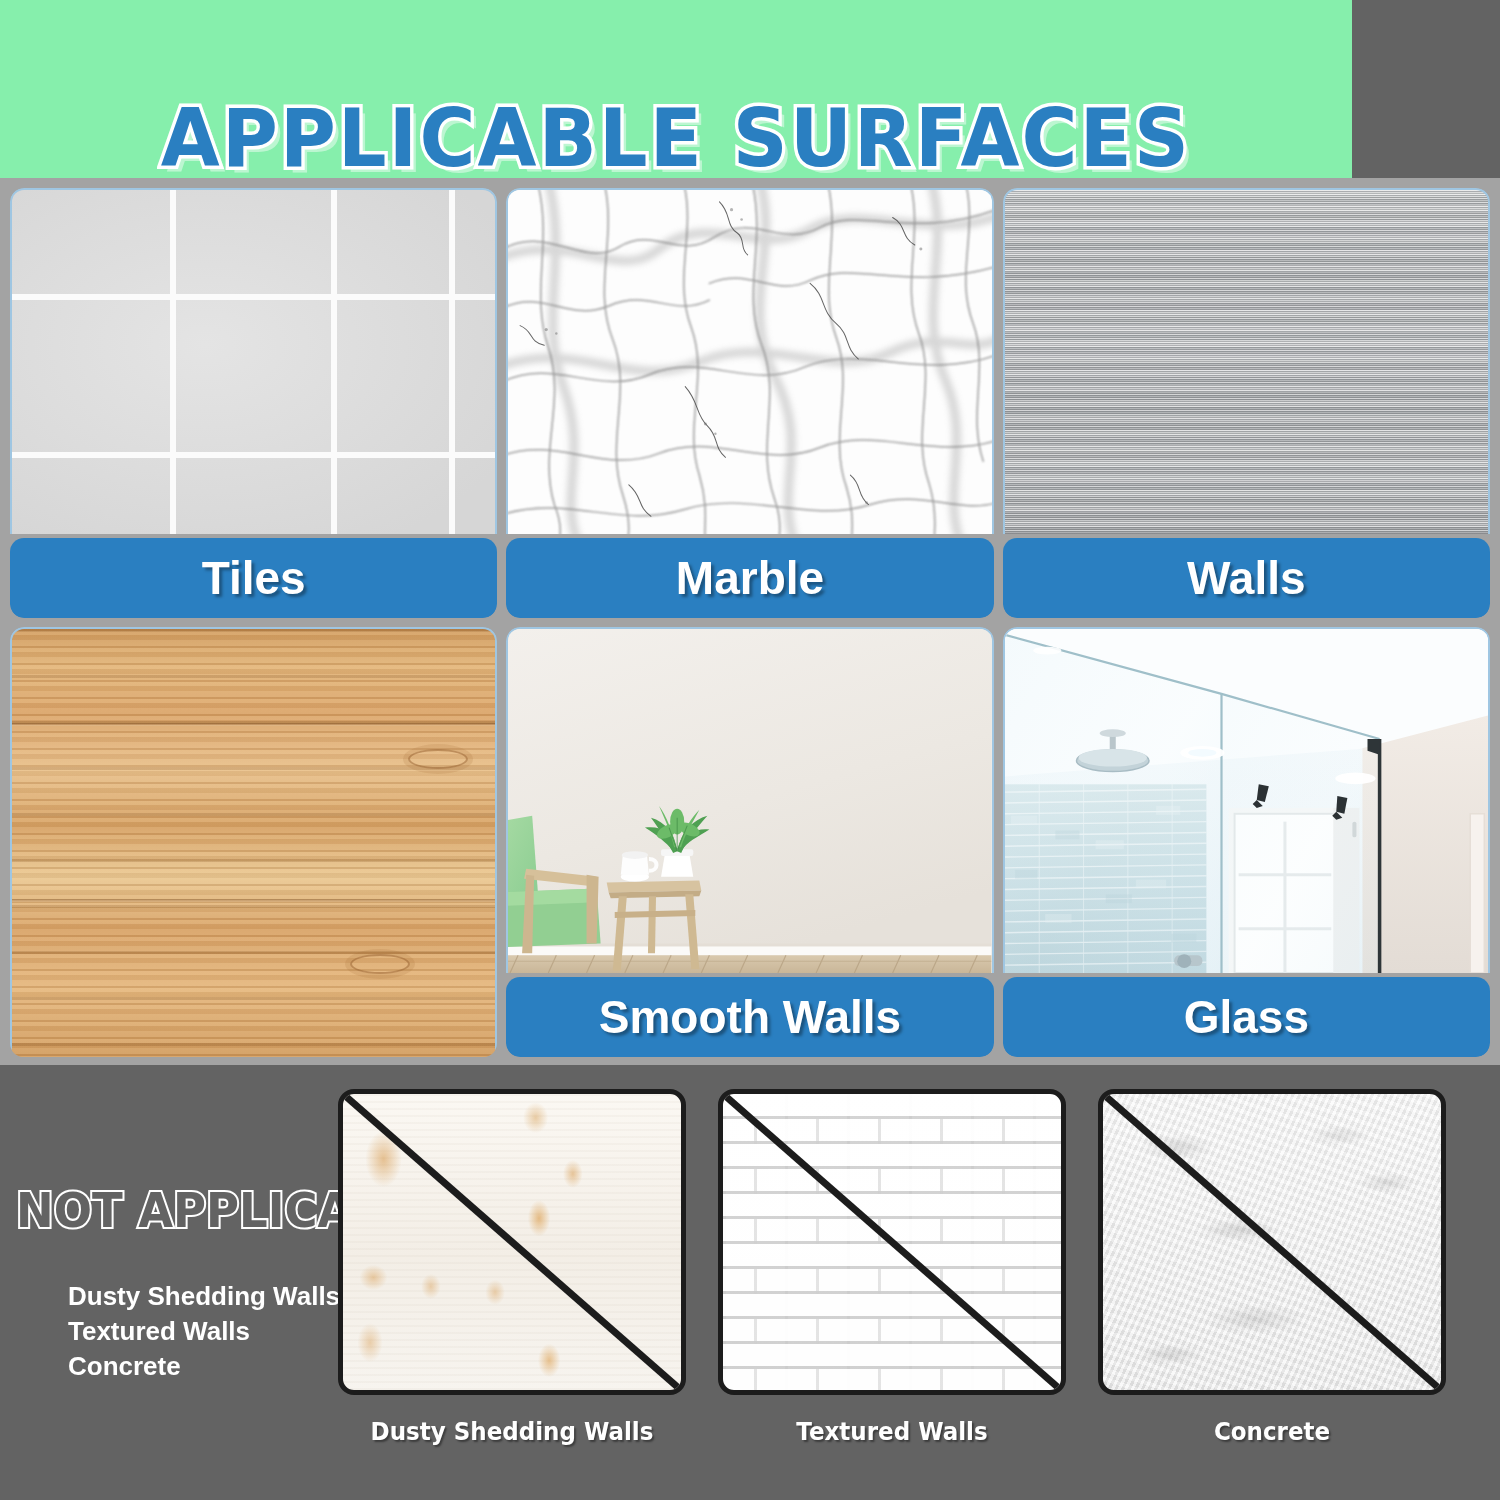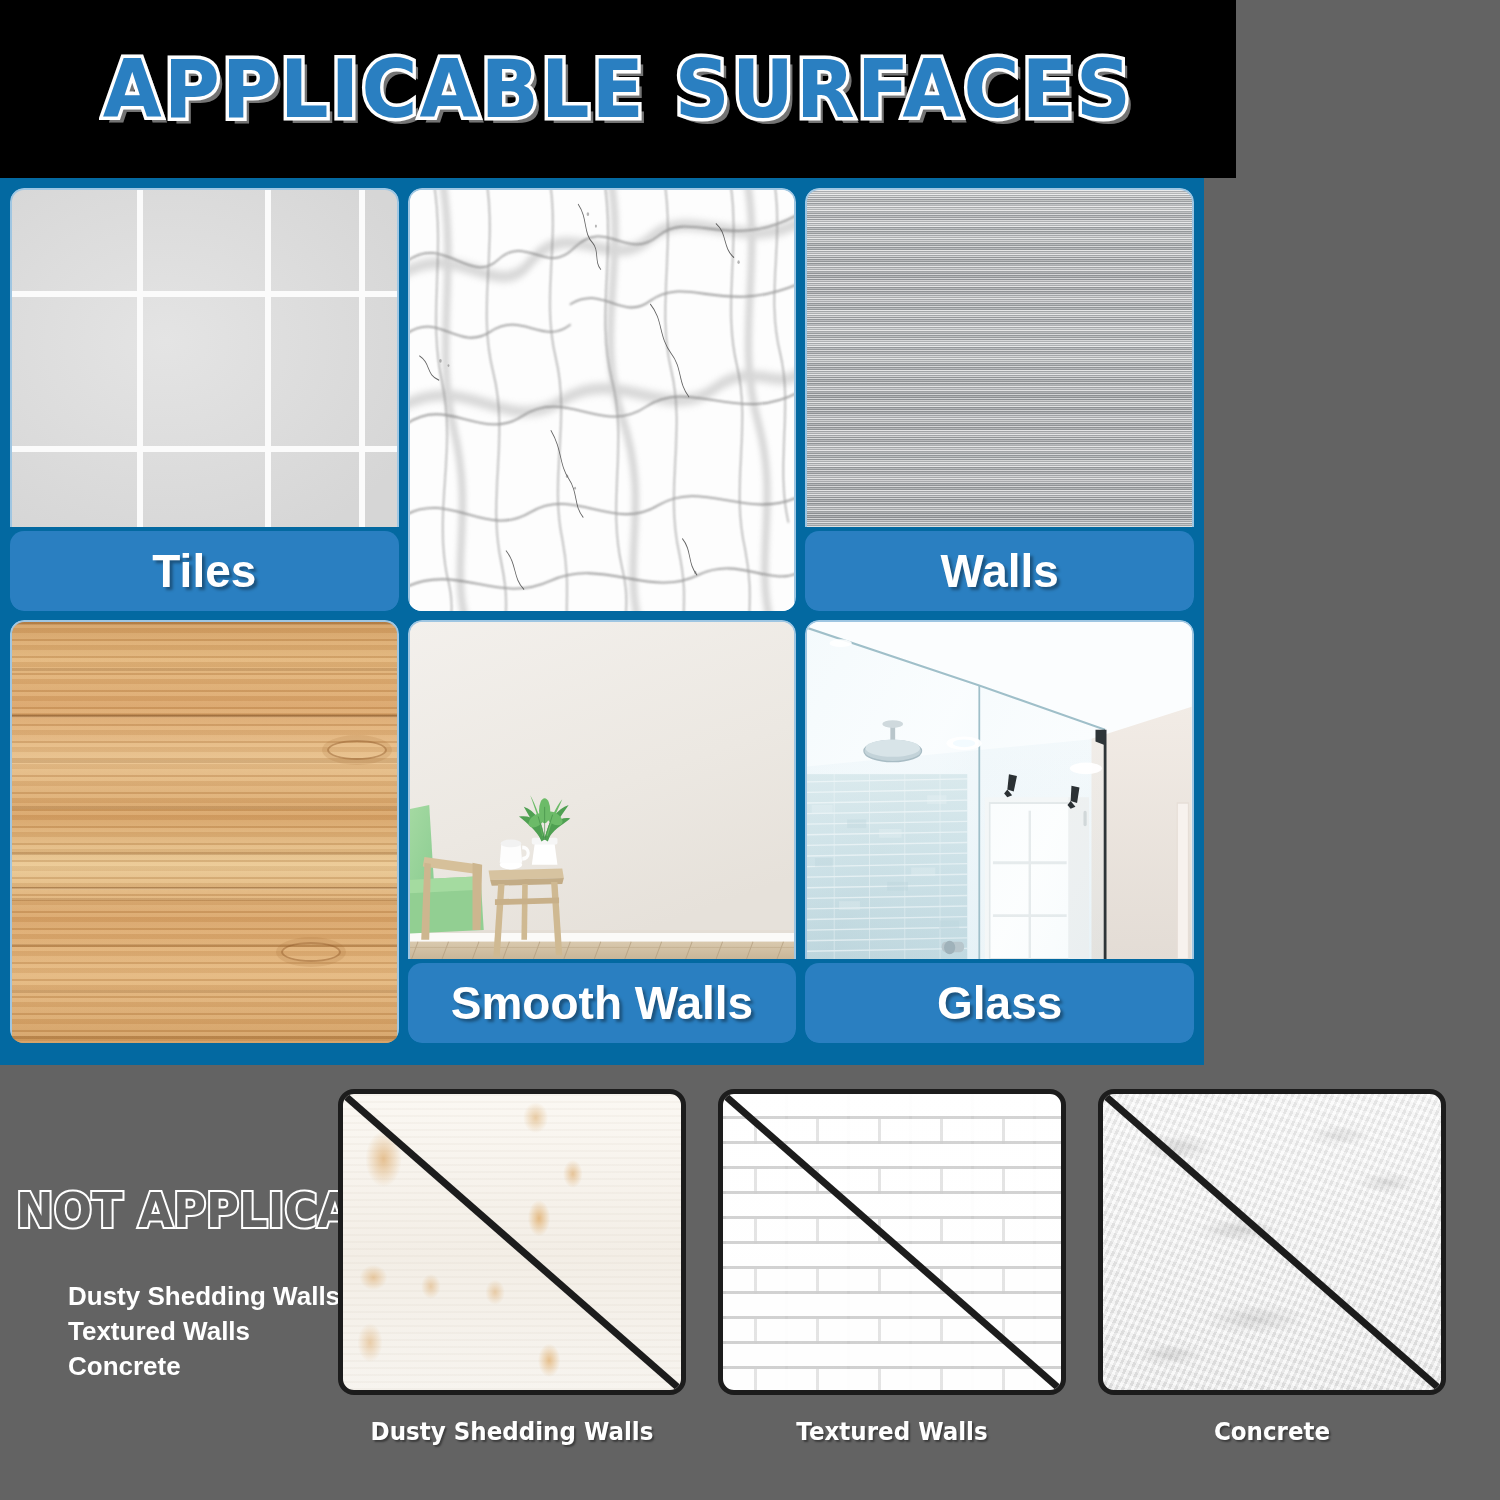--- a/index.html
+++ b/index.html
@@ -5,42 +5,42 @@
   * { margin:0; padding:0; box-sizing:border-box; }
   html,body { width:1500px; height:1500px; }
   body {
     font-family:"Liberation Sans", sans-serif;
     background:#636363;
     overflow:hidden;
   }
 
   
   .header{
-    height:178px; width:1236px;
-    background:#000000;
-    display:flex; align-items:center; justify-content:center;
+    height:178px; width:1352px;
+    background:#86efac;
+    display:flex; align-items:flex-end; justify-content:center;
   }
   .header-title{
     font-size:68px;
     font-weight:bold;
     letter-spacing:2px;
     color:#2a7fc1;
     -webkit-text-stroke:6px #ffffff;
     paint-order:stroke fill;
     text-shadow:5px 5px 0 rgba(255,255,255,0.45);
     transform:scaleX(1.12) scaleY(1.18);
     font-family:"DejaVu Sans", sans-serif;
     white-space:nowrap;
   }
 
   
   .grid-area{
-    background:#0369a1;
-    padding:10px 10px 22px 10px;
-    width:1204px; height:887px;
+    background:#a3a3a3;
+    padding:10px 10px 8px 10px;
+    width:1500px; height:887px;
   }
   .grid{
     display:grid;
     grid-template-columns:repeat(3,1fr);
     grid-template-rows:repeat(2,1fr);
     gap:9px;
     width:100%; height:100%;
   }
   .cell{
     display:flex; flex-direction:column;
@@ -320,20 +320,23 @@
             <circle cx="222" cy="20" r="1.6"></circle>
               <circle cx="232" cy="30" r="1.3"></circle>
             <circle cx="38" cy="142" r="1.6"></circle>
               <circle cx="48" cy="146" r="1.2"></circle>
             <circle cx="196" cy="238" r="1.5"></circle>
               <circle cx="206" cy="248" r="1.2"></circle>
             <circle cx="410" cy="60" r="1.5"></circle>
               <circle cx="356" cy="318" r="1.4"></circle>
           </g>
         </svg>
+      </div>
+      <div class="label-bar">
+        <span class="label-text">Marble</span>
       </div>
     </div>
 
     <div class="cell">
       <div class="swatch tex-metal"></div>
       <div class="label-bar">
         <span class="label-text">Walls</span>
       </div>
     </div>
 

